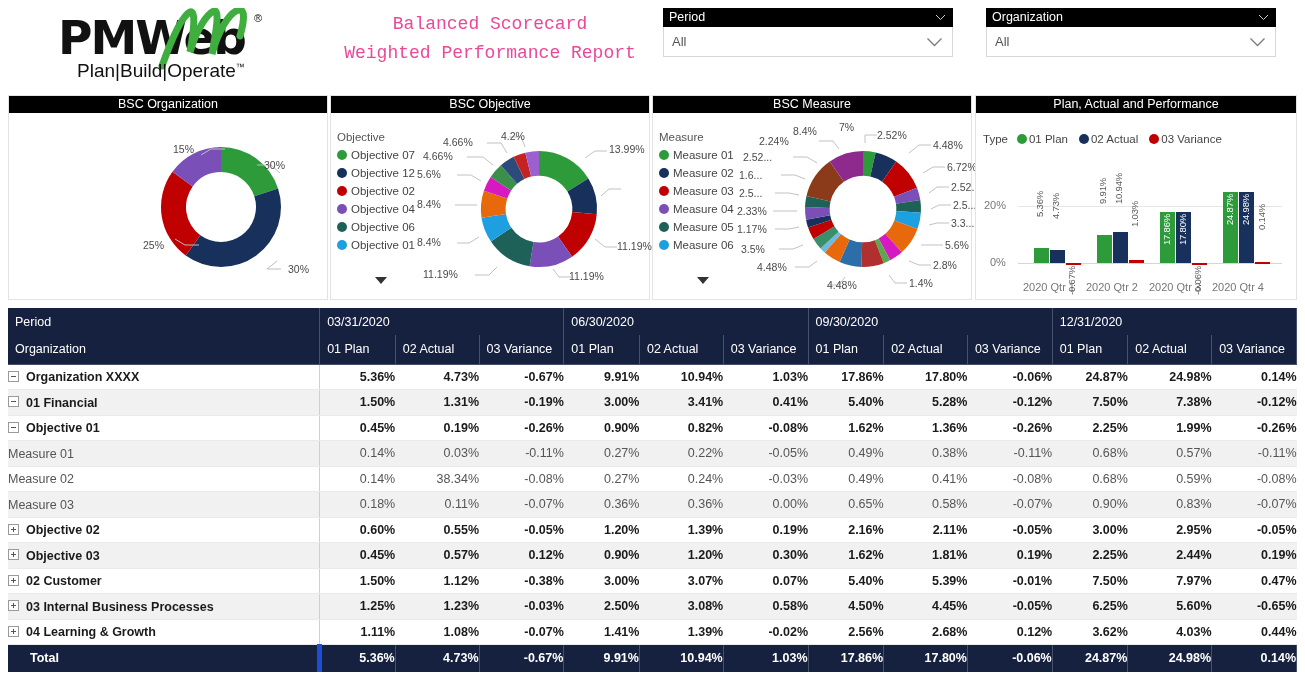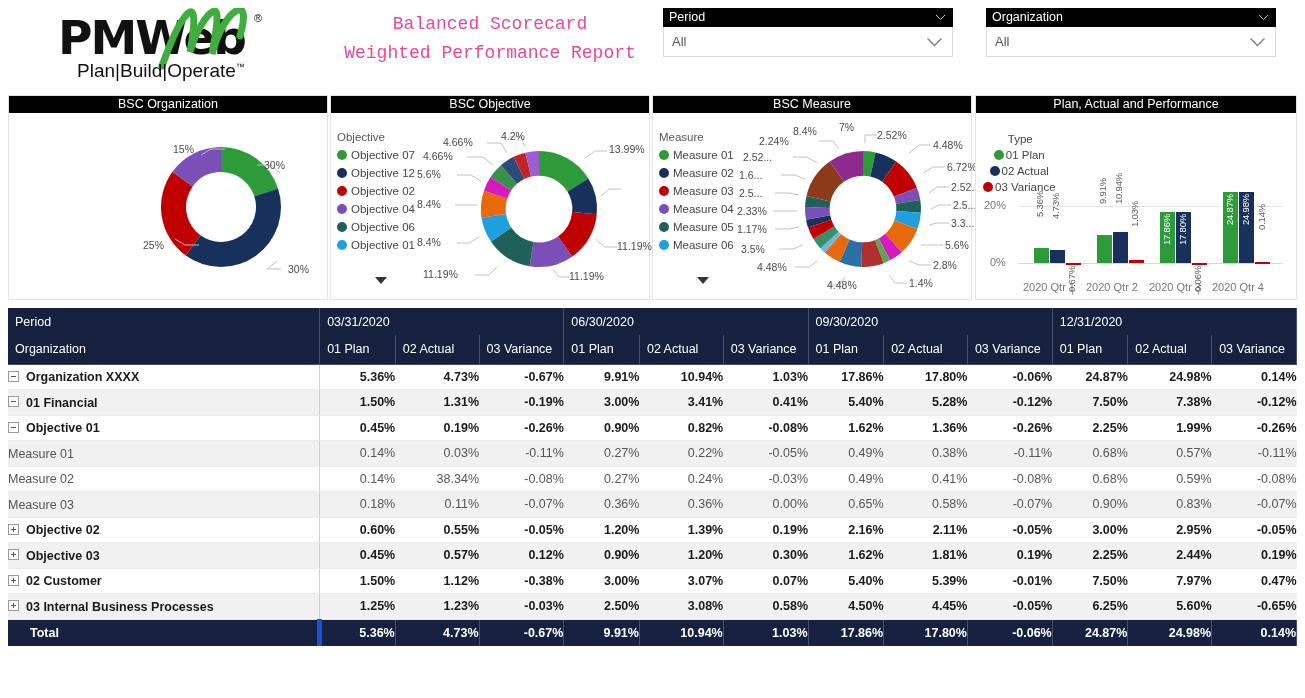--- a/index.html
+++ b/index.html
@@ -55,21 +55,21 @@
                 height: 18px; }
   .legend-dot { width: 10px; height: 10px; border-radius: 50%; margin-right: 4px;
                 flex: 0 0 auto; }
   .legend-more { position: absolute; font-size: 11px; color: #333; }
 
   .donut-wrap { position: absolute; }
   .lbl { position: absolute; font-size: 10.5px; color: #4a4a4a; white-space: nowrap; }
 
   
   .bar-legend { position: absolute; left: 7px; top: 20px; display: flex;
-                align-items: center; font-size: 11.5px; color: #444; gap: 4px; flex-direction: column; }
+                align-items: center; font-size: 11.5px; color: #444; gap: 4px; }
   .bar-legend .legend-dot { margin-right: 2px; }
   .bar-legend .bl-item { display: flex; align-items: center; margin-right: 7px; }
   .axis-lbl { position: absolute; font-size: 11px; color: #777; }
   .gridline { position: absolute; height: 1px; background: #e6e6e6; }
   .bar { position: absolute; }
   .bar-val { position: absolute; font-size: 9.5px; writing-mode: vertical-rl;
              transform: rotate(180deg); white-space: nowrap; letter-spacing: -0.2px; }
   .cat-lbl { position: absolute; font-size: 11px; color: #777; white-space: nowrap; }
 
   
@@ -620,20 +620,35 @@
           <td class="c-num lvl-b">2.50%</td>
           <td class="c-num lvl-b">3.08%</td>
           <td class="c-num lvl-b">0.58%</td>
           <td class="c-num lvl-b">4.50%</td>
           <td class="c-num lvl-b">4.45%</td>
           <td class="c-num lvl-b">-0.05%</td>
           <td class="c-num lvl-b">6.25%</td>
           <td class="c-num lvl-b">5.60%</td>
           <td class="c-num lvl-b">-0.65%</td>
         </tr>
+        <tr class="data-row row-white">
+          <td class="c-label ind1 lvl-b"><span class="toggle plus"></span><span class="row-lbl">04 Learning &amp; Growth</span></td>
+          <td class="c-num lvl-b">1.11%</td>
+          <td class="c-num lvl-b">1.08%</td>
+          <td class="c-num lvl-b">-0.07%</td>
+          <td class="c-num lvl-b">1.41%</td>
+          <td class="c-num lvl-b">1.39%</td>
+          <td class="c-num lvl-b">-0.02%</td>
+          <td class="c-num lvl-b">2.56%</td>
+          <td class="c-num lvl-b">2.68%</td>
+          <td class="c-num lvl-b">0.12%</td>
+          <td class="c-num lvl-b">3.62%</td>
+          <td class="c-num lvl-b">4.03%</td>
+          <td class="c-num lvl-b">0.44%</td>
+        </tr>
       </tbody>
     <tfoot>
       <tr class="total-row">
         <td class="c-label">Total</td>
         <td class="c-num">5.36%</td>
         <td class="c-num">4.73%</td>
         <td class="c-num">-0.67%</td>
         <td class="c-num">9.91%</td>
         <td class="c-num">10.94%</td>
         <td class="c-num">1.03%</td>

